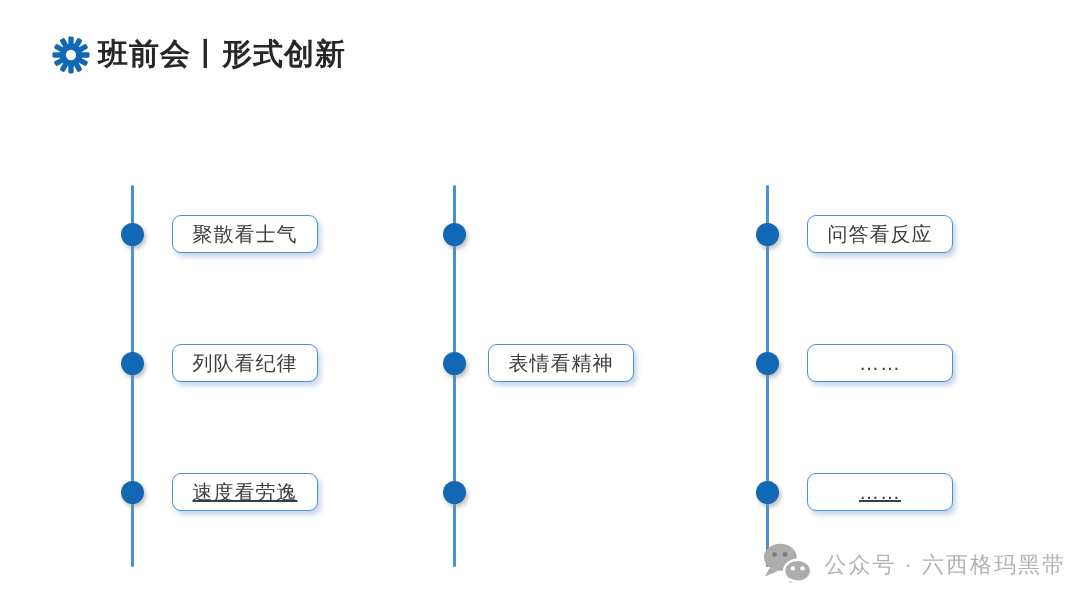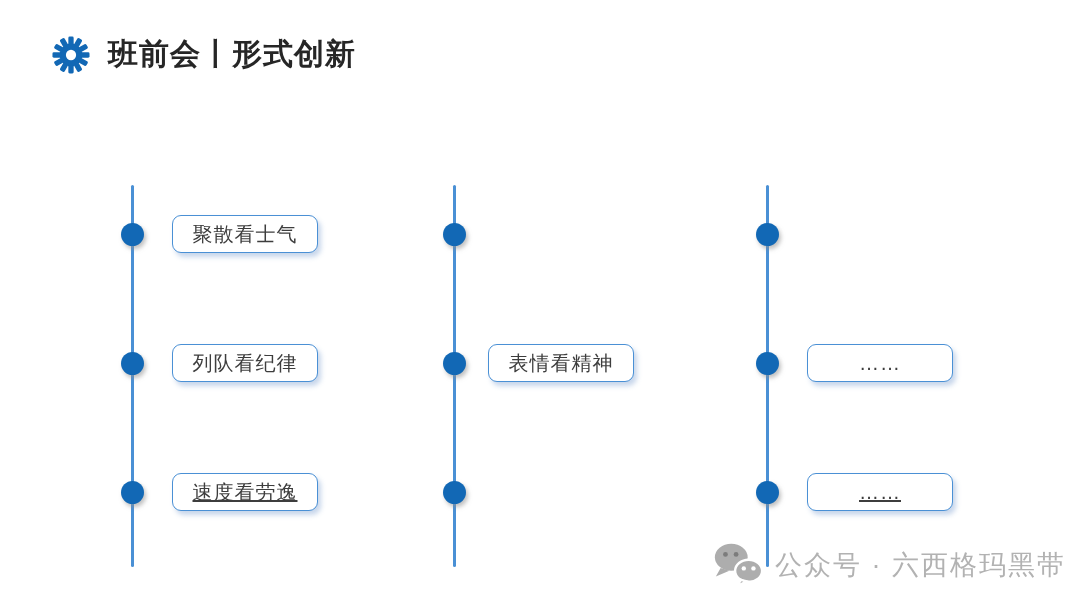--- a/index.html
+++ b/index.html
@@ -14,21 +14,21 @@
   body{font-family:"Liberation Sans","DejaVu Sans",sans-serif;}
   .slide{
     position:relative;
     width:1080px;height:608px;
     background:#ffffff;
     overflow:hidden;
   }
   
   .header{
     position:absolute;left:52px;top:34px;
-    display:flex;align-items:center;gap:18px;
+    display:flex;align-items:center;gap:8px;
   }
   .gear{width:38px;height:38px;display:block;}
   .title{
     font-size:30px;font-weight:bold;color:var(--title-text);
     letter-spacing:1px;white-space:nowrap;
   }
   
   .subtitle{
     position:absolute;left:0;top:118px;width:100%;
     text-align:center;font-size:23px;color:#111;
@@ -63,21 +63,21 @@
   
   .c1.dot{left:121px;}  .c2.dot{left:443px;}  .c3.dot{left:756px;}
   .c1.tbox{left:172px;} .c2.tbox{left:488px;} .c3.tbox{left:807px;}
   
   .watermark{
     position:absolute;right:14px;top:541px;
     display:flex;align-items:center;gap:10px;
   }
   .wechat{width:54px;height:48px;display:block;}
   .watermark-text{
-    font-size:27px;color:var(--watermark-gray);
+    font-size:22px;color:var(--watermark-gray);
     letter-spacing:2px;white-space:nowrap;
   }
 </style>
 </head>
 <body>
 
 <div class="slide">
 
   <div class="header">
     <svg class="gear" viewBox="0 0 40 40">
@@ -122,20 +122,23 @@
   </div>
 
   <span class="dot c2 r1"></span>
   <span class="dot c2 r2"></span>
   <div class="tbox c2 r2">
     <span>表情看精神</span>
   </div>
   <span class="dot c2 r3"></span>
 
   <span class="dot c3 r1"></span>
+  <div class="tbox c3 r1">
+    <span>问答看反应</span>
+  </div>
   <span class="dot c3 r2"></span>
   <div class="tbox c3 r2">
     <span>……</span>
   </div>
   <span class="dot c3 r3"></span>
   <div class="tbox c3 r3">
     <span>……</span>
   </div>
 
   <div class="watermark">

